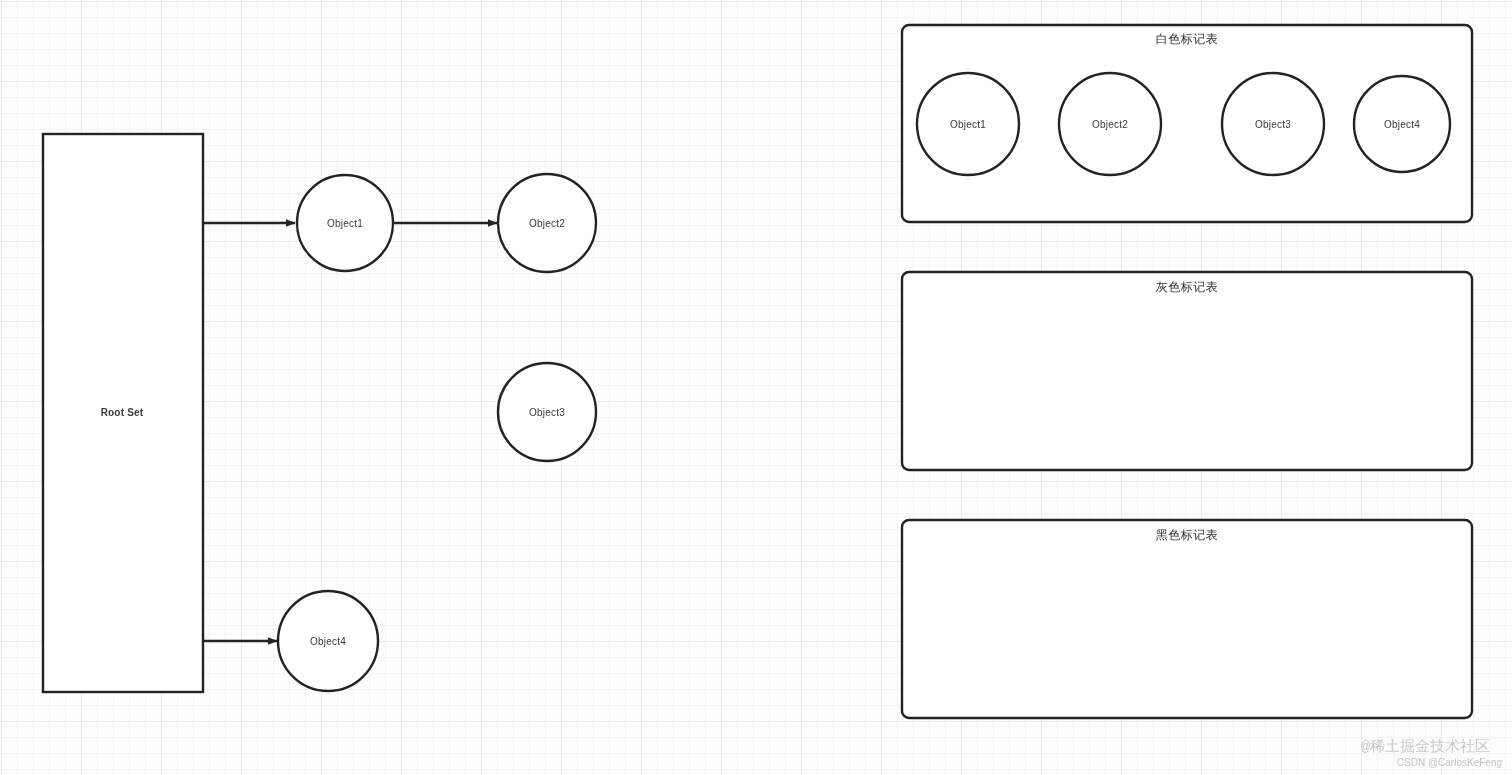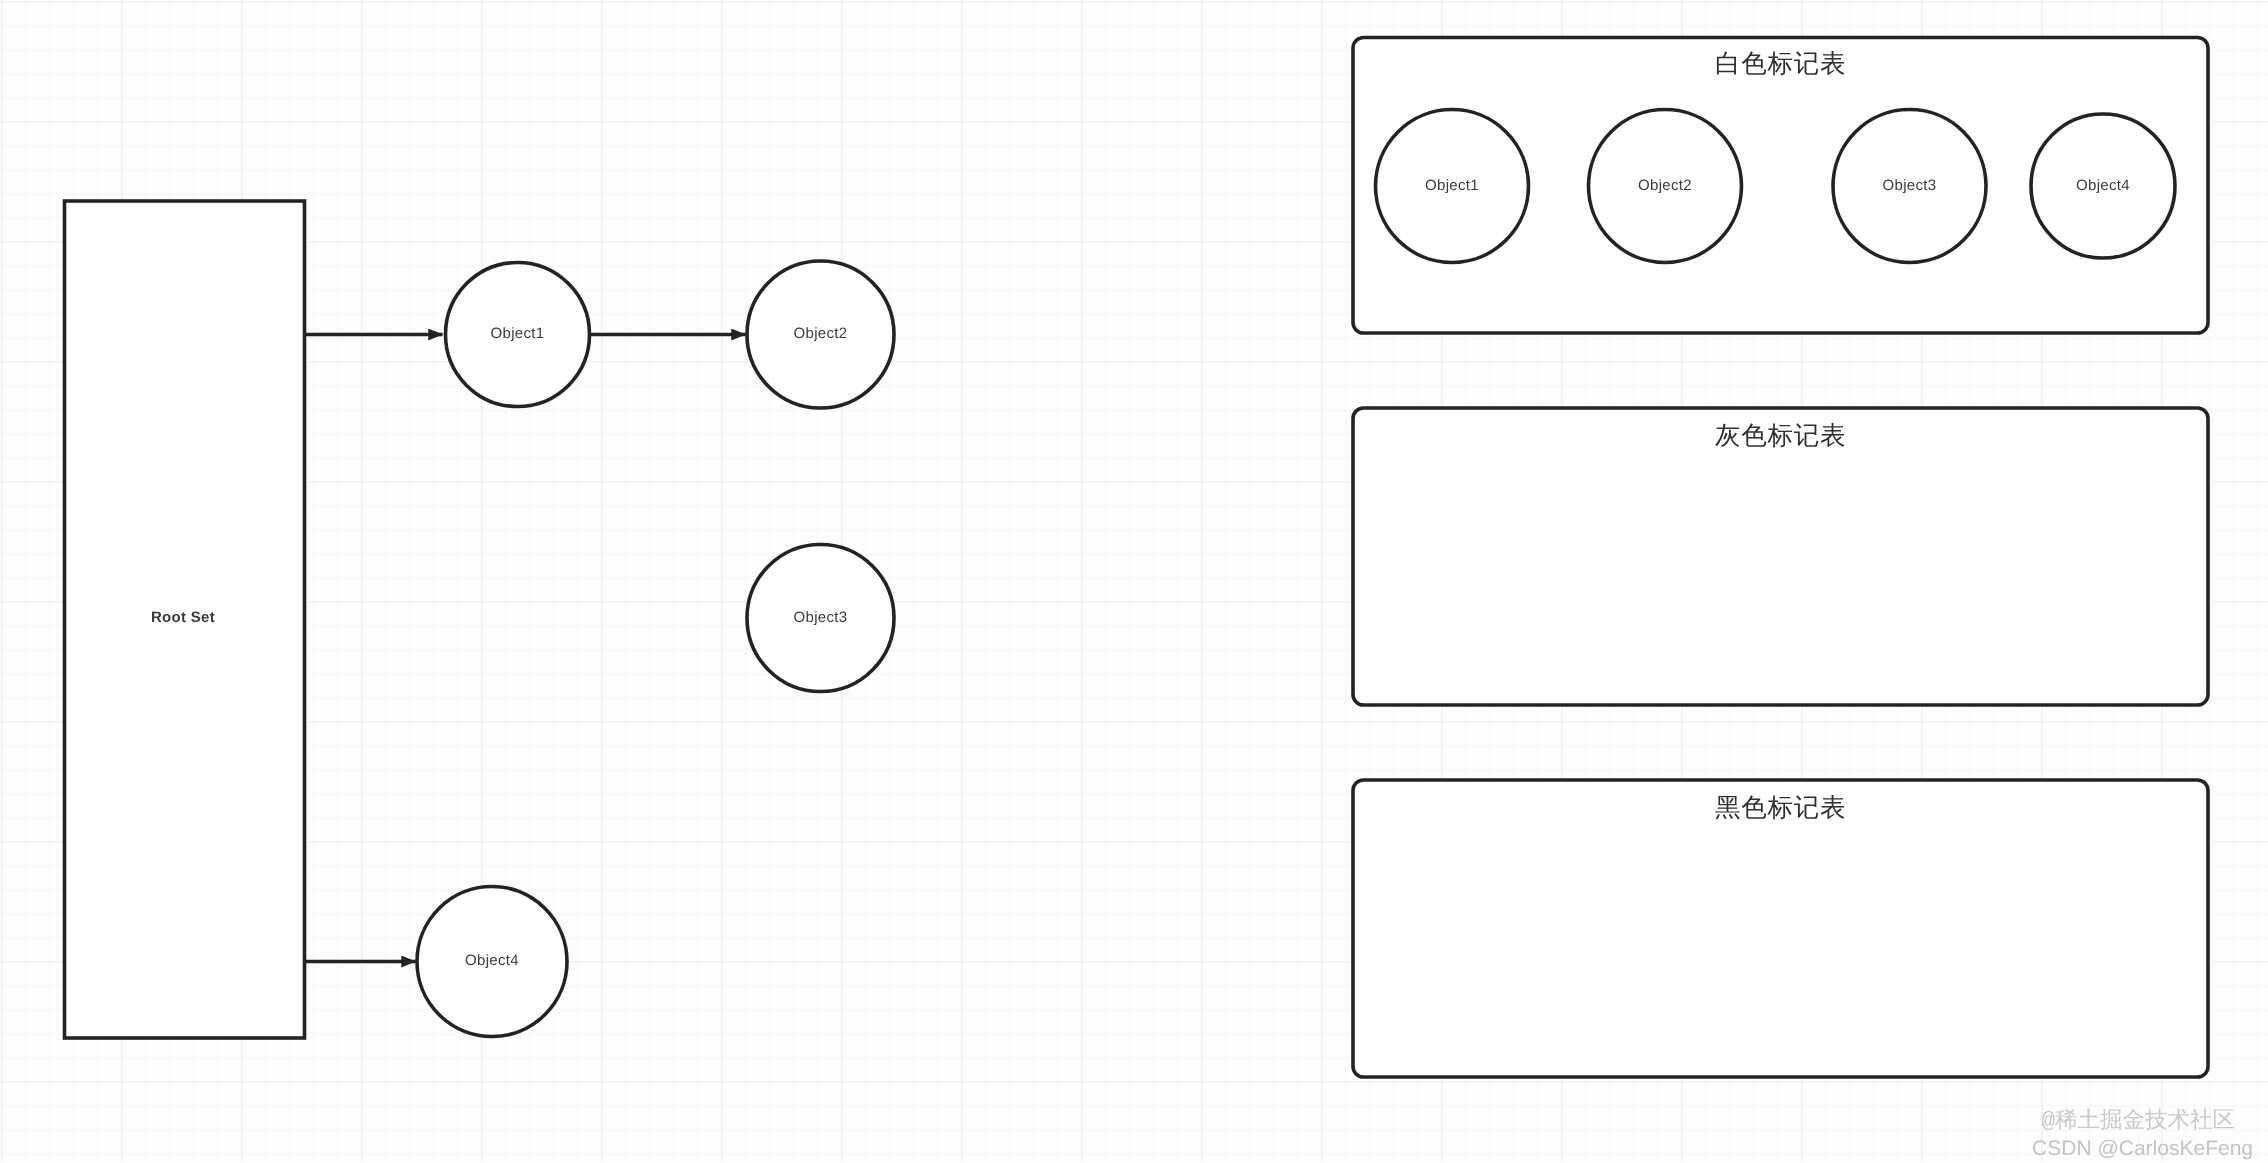--- a/index.html
+++ b/index.html
@@ -35,40 +35,40 @@
     font-size: 10px;
     font-family: "Liberation Sans", "DejaVu Sans", sans-serif;
     white-space: nowrap;
     transform: translate(-50%, -50%);
     letter-spacing: 0.2px;
     pointer-events: none;
   }
   .panel-title {
     position: absolute;
     color: #2f2f2f;
-    font-size: 17px;
+    font-size: 12px;
     font-family: Liberation Sans, sans-serif;
     white-space: nowrap;
     transform: translate(-50%, 0);
     letter-spacing: 0.5px;
   }
   .watermark-cn {
     position: absolute;
     right: 22px;
     top: 737px;
     font-size: 15px;
     color: #c9c9c9;
     font-family: Liberation Mono, monospace;
     white-space: nowrap;
   }
   .watermark-en {
     position: absolute;
     right: 10px;
     top: 757px;
-    font-size: 14px;
+    font-size: 10px;
     color: #c4c4c4;
     font-family: "Liberation Sans", "DejaVu Sans", sans-serif;
     white-space: nowrap;
   }
 </style>
 </head>
 <body>
 
 <div id="canvas">
 

